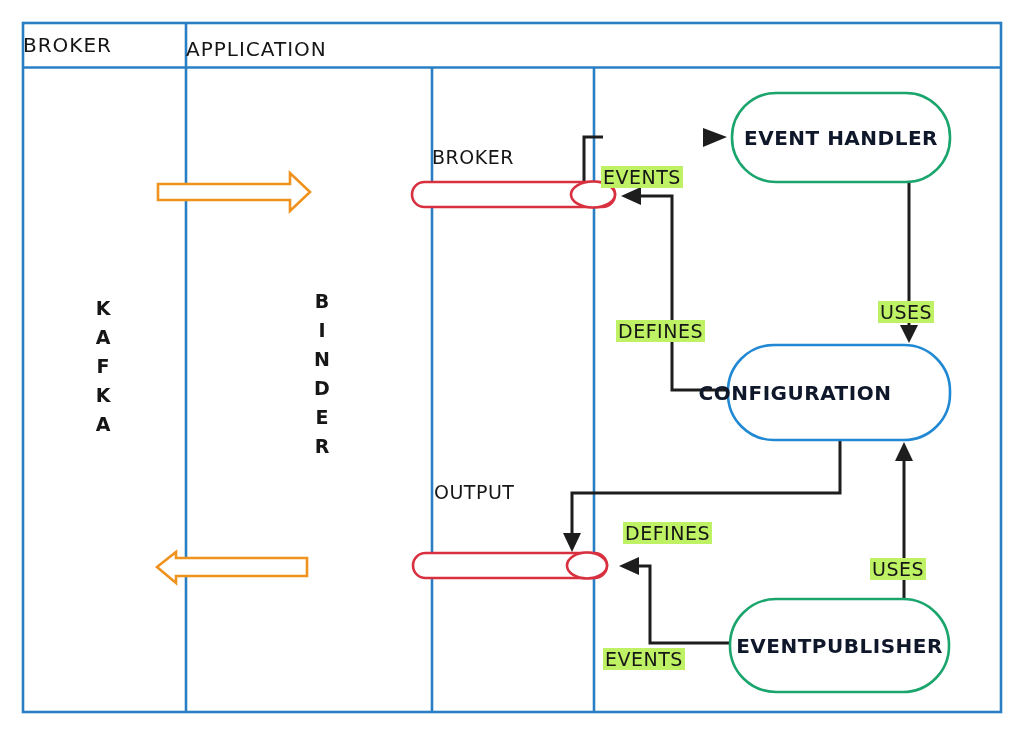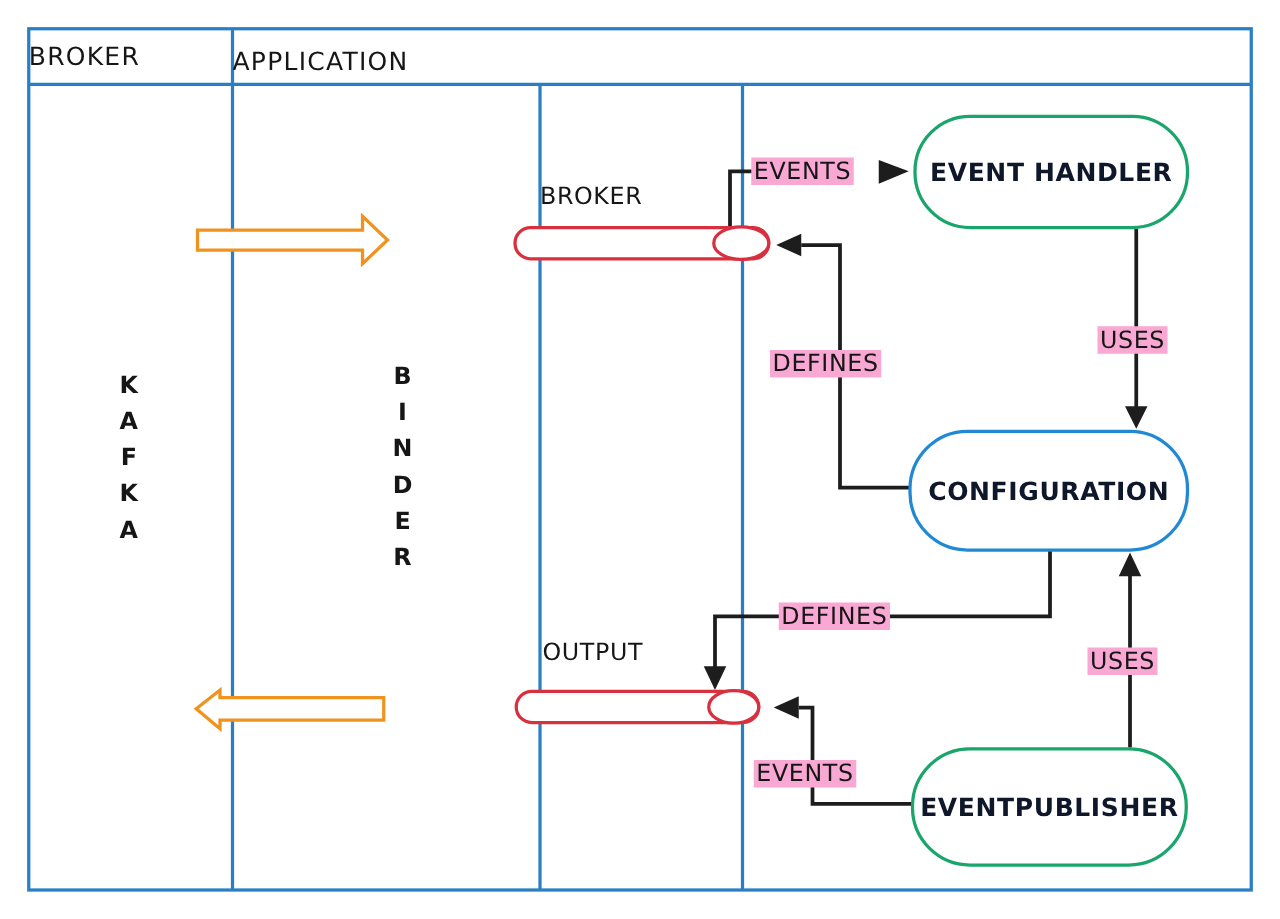--- a/index.html
+++ b/index.html
@@ -10,21 +10,21 @@
     font-family:"DejaVu Sans", sans-serif;
     overflow:hidden;
   }
   .stage svg{position:absolute;left:0;top:0;z-index:1;}
   .lbl{
     position:absolute;z-index:2;
     font-weight:normal;color:#161616;
     font-size:19px;letter-spacing:0.5px;
     white-space:nowrap;text-align:left;
   }
-  .lbl.onwhite{background:#f9a8d4;padding:0 2px;}
+  .lbl.onwhite{background:#bef264;padding:0 2px;margin-top:40px;}
   .hdr{font-size:20px;letter-spacing:1px;}
   .node-lbl{
     position:absolute;z-index:2;
     display:flex;align-items:center;justify-content:center;
     font-weight:bold;color:#0f172a;font-size:20px;letter-spacing:0.5px;
     text-align:center;
   }
   .vtext{
     position:absolute;z-index:2;
     writing-mode:vertical-lr;text-orientation:upright;
@@ -84,29 +84,29 @@
     </g>
   </svg>
 
   <div class="lbl hdr" style="left:23px;top:33px;width:163px;">BROKER</div>
   <div class="lbl hdr" style="left:186px;top:37px;width:953px;">APPLICATION</div>
 
   <div class="vtext" style="left:93px;top:297px;">KAFKA</div>
   <div class="vtext" style="left:312px;top:290px;">BINDER</div>
 
   <div class="lbl" style="left:432px;top:146px;width:110px;">BROKER</div>
-  <div class="lbl" style="left:434px;top:511px;width:118px;">OUTPUT</div>
+  <div class="lbl" style="left:434px;top:481px;width:118px;">OUTPUT</div>
 
   <div class="lbl onwhite" style="left:601px;top:126px;">EVENTS</div>
   <div class="lbl onwhite" style="left:878px;top:261px;">USES</div>
   <div class="lbl onwhite" style="left:616px;top:280px;">DEFINES</div>
   <div class="lbl onwhite" style="left:623px;top:482px;">DEFINES</div>
   <div class="lbl onwhite" style="left:870px;top:518px;">USES</div>
   <div class="lbl onwhite" style="left:603px;top:608px;">EVENTS</div>
 
   <div class="node-lbl" style="left:732px;top:93px;width:218px;height:89px;">EVENT HANDLER</div>
-  <div class="node-lbl" style="left:728px;top:345px;width:222px;height:95px;">CONFIGURATION</div>
+  <div class="node-lbl" style="left:684px;top:345px;width:222px;height:95px;">CONFIGURATION</div>
   <div class="node-lbl pub-lines" style="left:730px;top:599px;width:219px;height:93px;flex-direction:row;">
     <span>EVENT</span>
     <span>PUBLISHER</span>
   </div>
 
 </div>
 
 </body></html>

